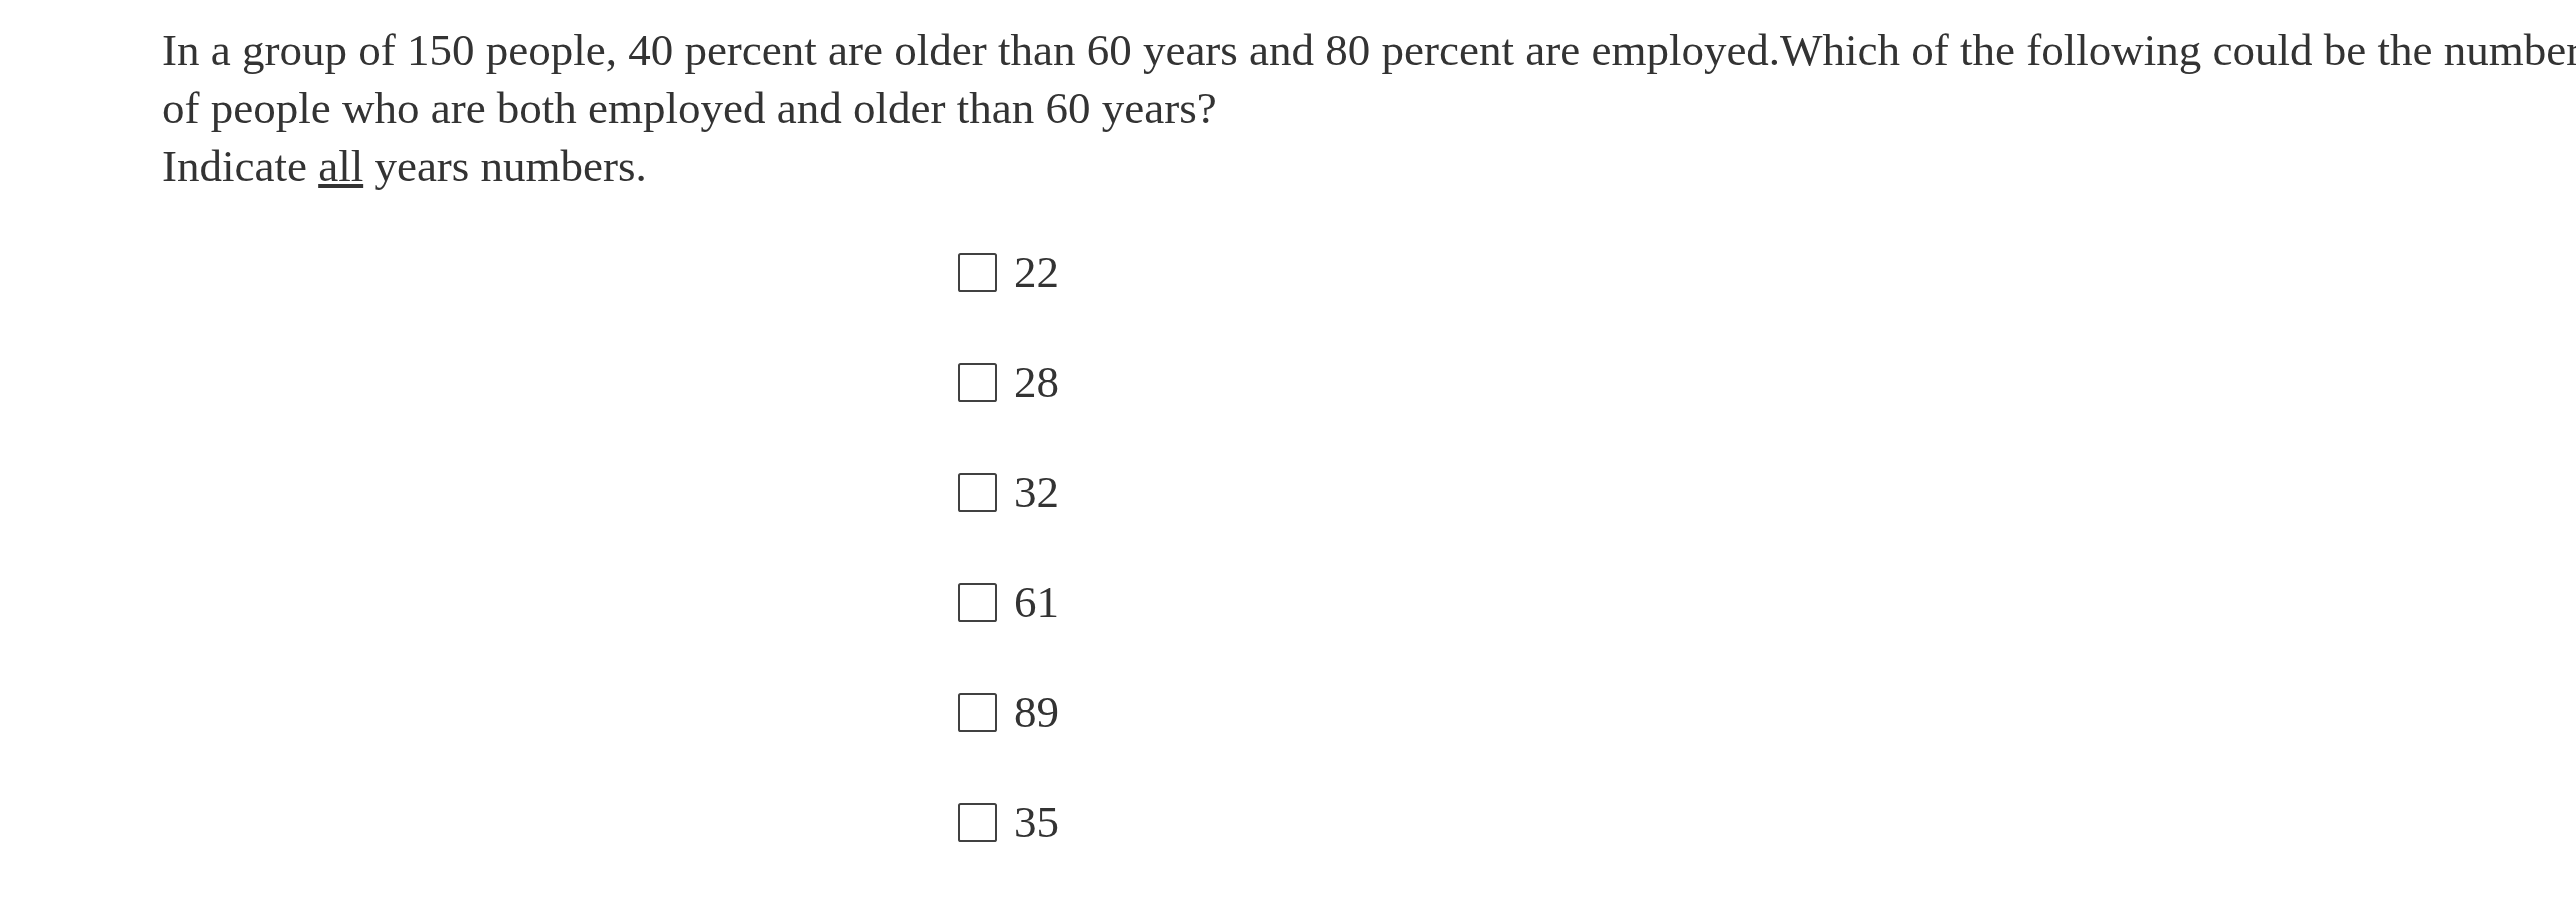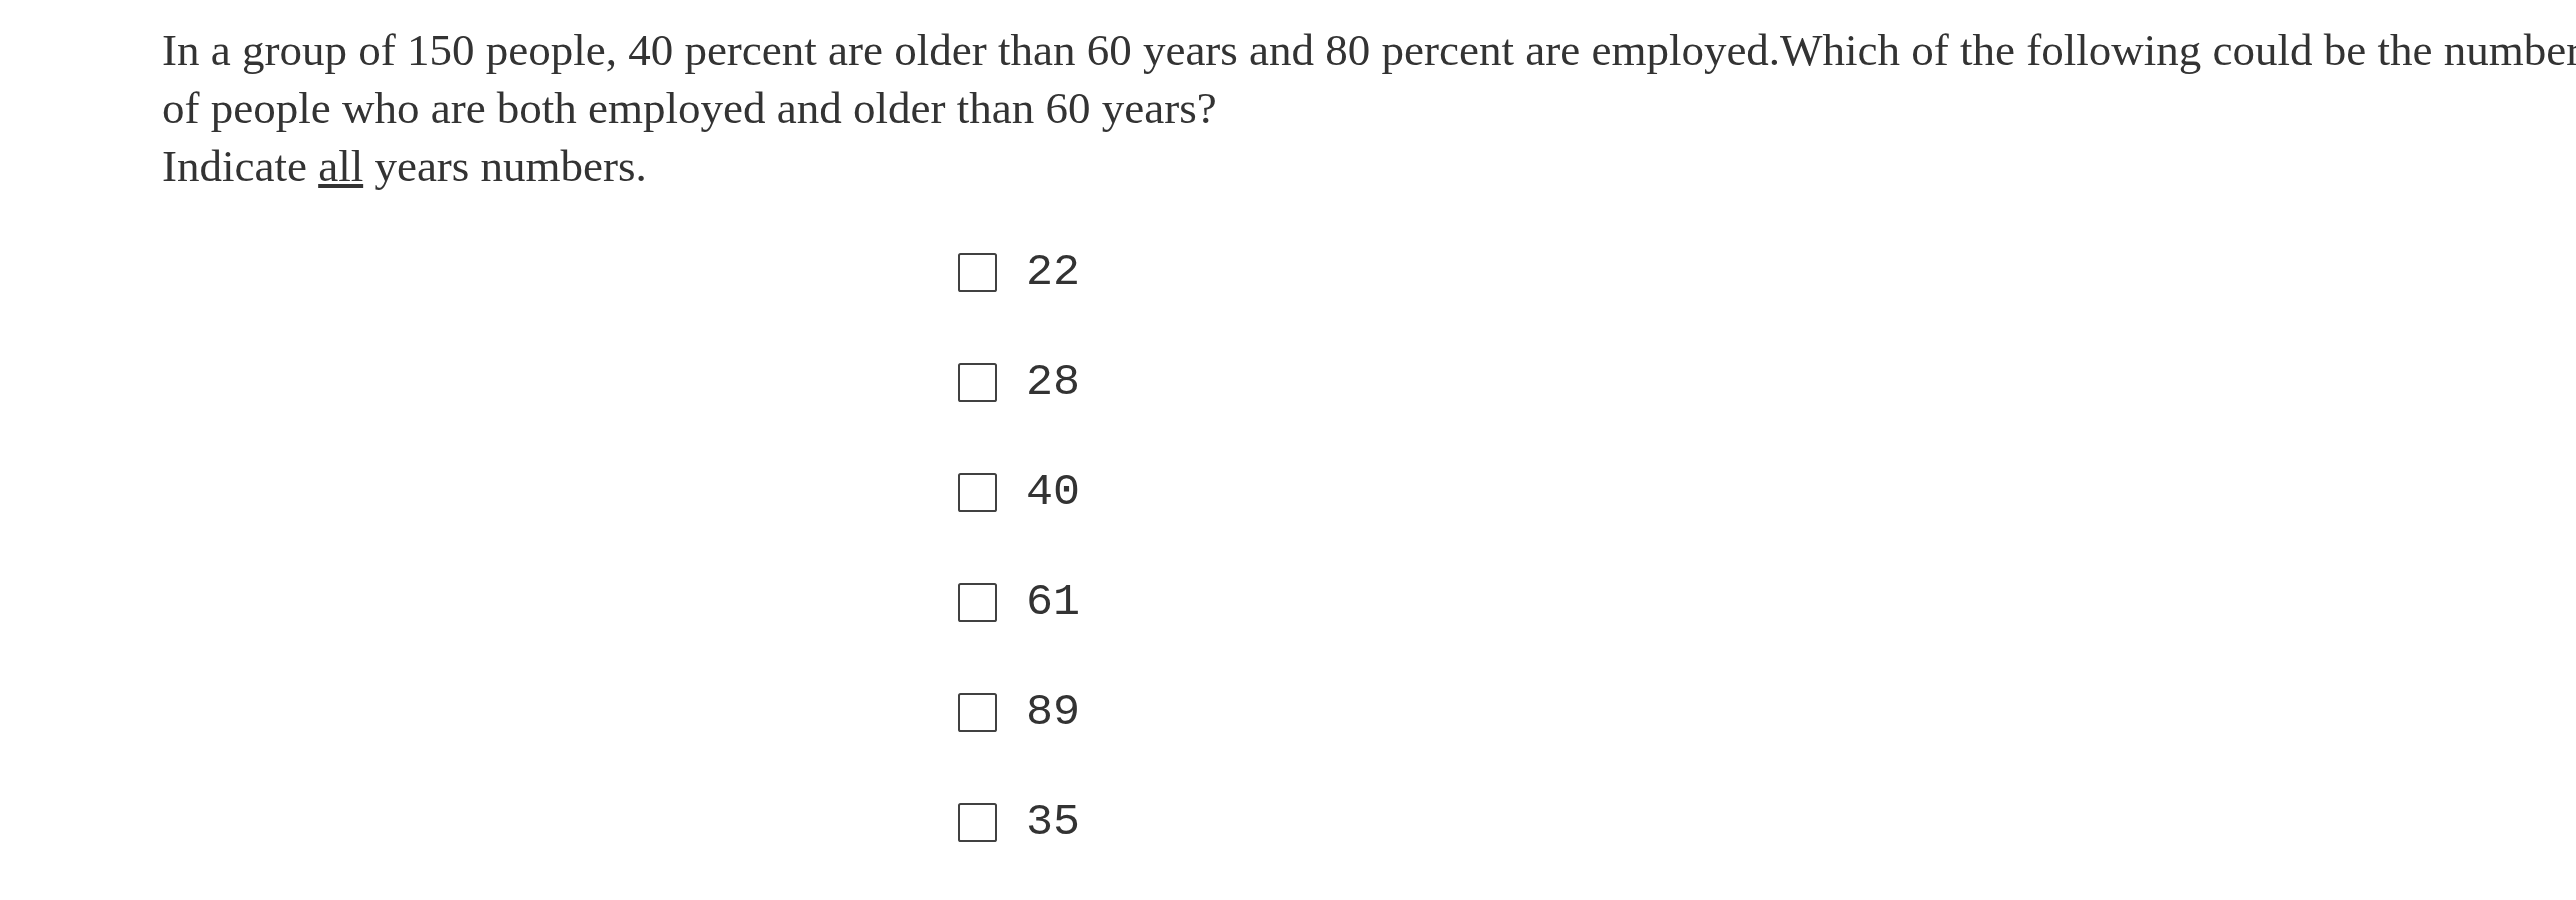--- a/index.html
+++ b/index.html
@@ -30,25 +30,24 @@
     text-underline-offset: 3.2px;
   }
   .options {
     position: absolute;
     left: 958px;
     top: 253px;
   }
   .option {
     display: flex;
     align-items: flex-start;
-    gap: 29px;
+    gap: 17px;
     height: 39px;
     margin-bottom: 71px;
     cursor: pointer;
-    font-family: Liberation Mono, monospace;
   }
   .checkbox {
     box-sizing: border-box;
     flex: 0 0 auto;
     width: 39px;
     height: 39px;
     border: 2.6px solid #414141;
     border-radius: 2.6px;
     background: #ffffff;
   }
@@ -76,21 +75,21 @@
       <span class="option-label">22</span>
     </div>
 
     <div class="option">
       <span class="checkbox"></span>
       <span class="option-label">28</span>
     </div>
 
     <div class="option">
       <span class="checkbox"></span>
-      <span class="option-label">40</span>
+      <span class="option-label">32</span>
     </div>
 
     <div class="option">
       <span class="checkbox"></span>
       <span class="option-label">61</span>
     </div>
 
     <div class="option">
       <span class="checkbox"></span>
       <span class="option-label">89</span>

